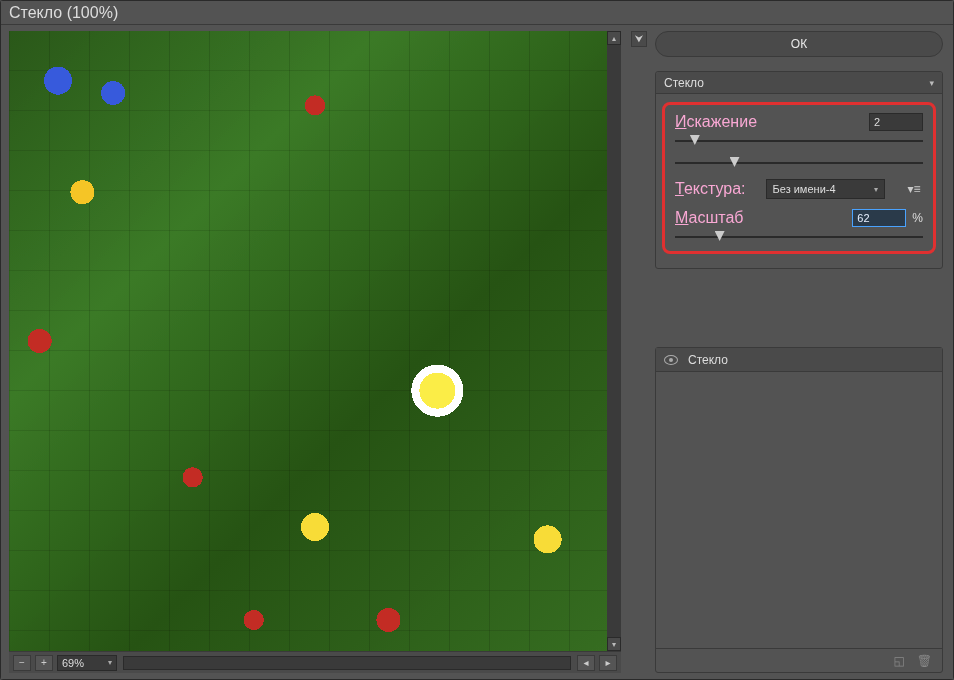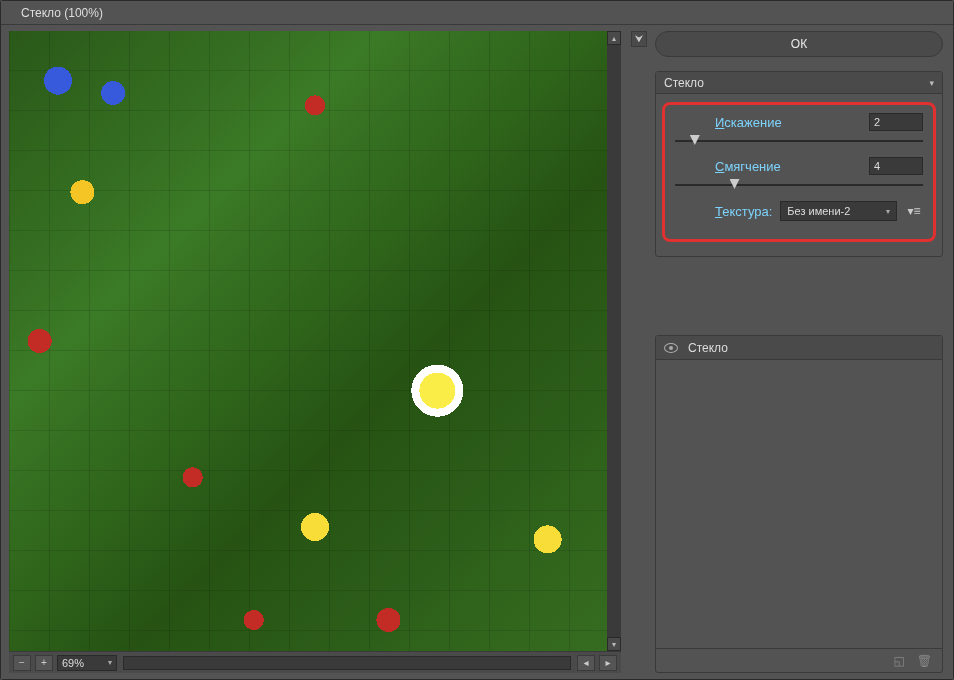--- a/index.html
+++ b/index.html
@@ -20,22 +20,22 @@
     display: flex;
     flex-direction: column;
     border-radius: 3px;
   }
   .titlebar {
     height: 24px;
     background: #535353;
     border-bottom: 1px solid #3a3a3a;
     display: flex;
     align-items: center;
-    padding: 0 20px;
-    font-size: 12px;
+    padding: 0 8px;
+    font-size: 16px;
     color: #ddd;
   }
   .body {
     flex: 1;
     display: flex;
     background: #535353;
   }
   .preview-pane {
     flex: 0 0 620px;
     display: flex;
@@ -136,37 +136,37 @@
   }
   .group-header{
     height:22px;background:#4a4a4a;border-bottom:1px solid #3a3a3a;display:flex;align-items:center;justify-content:space-between;padding:0 8px;cursor:pointer;font-size:12px;color:#ddd;border-radius:3px 3px 0 0;
   }
   .group-header .chev{font-size:9px;color:#bbb;}
   .highlight-box{
     border:3px solid #e03030;border-radius:8px;padding:8px 10px 8px 10px;margin:8px 6px 4px 6px;
   }
   .param{margin-bottom:10px;}
   .param-row{display:flex;align-items:center;justify-content:space-between;margin-bottom:4px;}
-  .param-label{color:#7dd3fc;font-size:13px;margin-left:40px;}
+  .param-label{color:#f9a8d4;font-size:16px;}
   .param-label .ul{text-decoration:underline;}
   .num-input{
     width:54px;height:18px;background:#3a3a3a;border:1px solid #2a2a2a;color:#ddd;font-size:11px;padding:0 4px;text-align:left;
   }
   .num-input.active{border:1px solid #4aa3ff;background:#2a3a4a;color:#e8f0ff;}
   .pct{margin-left:6px;color:#ddd;font-size:12px;}
   .slider{
     position:relative;height:12px;
   }
   .slider-track{
     position:absolute;left:0;right:0;top:5px;height:2px;background:#2a2a2a;
   }
   .slider-thumb{
     position:absolute;top:0;width:10px;height:10px;background:#ccc;transform:translateX(-50%);clip-path:polygon(0 0,100% 0,50% 100%);cursor:pointer;
   }
-  .select-row{display:flex;align-items:center;gap:8px;}
+  .select-row{display:flex;align-items:center;gap:20px;}
   .select-box{
     flex:1;height:20px;background:#3a3a3a;border:1px solid #2a2a2a;color:#ddd;font-size:11px;display:flex;align-items:center;justify-content:space-between;padding:0 6px;cursor:pointer;
   }
   .select-box .chev{font-size:8px;color:#aaa;}
   .menu-icon{
     width:18px;color:#ccc;font-size:12px;cursor:pointer;text-align:center;
   }
   .checkbox-row{display:flex;align-items:center;gap:6px;padding:4px 16px 0 16px;}
   .cb{
     width:12px;height:12px;border:1px solid #2a2a2a;background:#3a3a3a;cursor:pointer;
@@ -242,41 +242,50 @@
                 <span class="param-label"><span class="ul">И</span><span>скажение</span></span>
                 <input class="num-input" value="2" style="">
               </div>
               <div class="slider">
                 <div class="slider-track"></div>
                 <div class="slider-thumb" style="left:8%"></div>
               </div>
             </div>
 
             <div class="param">
-              <div class="param-row">
-                <span class="param-label"><span class="ul">С</span><span>мягчение</span></span>
-                <input class="num-input" value="4" style="">
-              </div>
               <div class="slider">
                 <div class="slider-track"></div>
                 <div class="slider-thumb" style="left:24%"></div>
               </div>
             </div>
 
             <div class="param">
               <div class="select-row">
                 <span class="param-label"><span class="ul">Т</span><span>екстура:</span></span>
                 <div class="select-box">
-                  <span>Без имени-2</span>
+                  <span>Без имени-4</span>
                   <span class="chev">▾</span>
                 </div>
                 <span class="menu-icon">▾≡</span>
               </div>
             </div>
 
+            <div class="param" style="margin-bottom:0">
+              <div class="param-row">
+                <span class="param-label"><span class="ul">М</span><span>асштаб</span></span>
+                <span style="display:flex;align-items:center">
+                  <input class="num-input active" value="62" style="">
+                  <span class="pct">%</span>
+                </span>
+              </div>
+              <div class="slider">
+                <div class="slider-track"></div>
+                <div class="slider-thumb" style="left:18%"></div>
+              </div>
+            </div>
 
           </div>
 
         </div>
 
         <div class="layers-panel">
           <div class="layer-row">
             <span class="eye"></span>
             <span>Стекло</span>
           </div>

